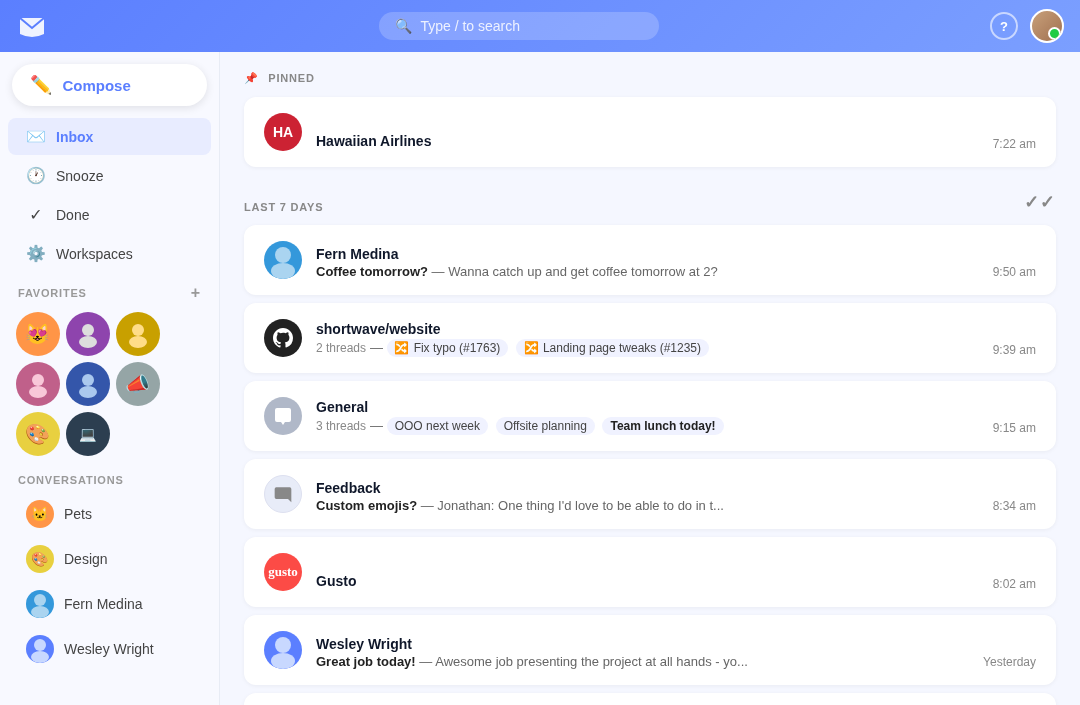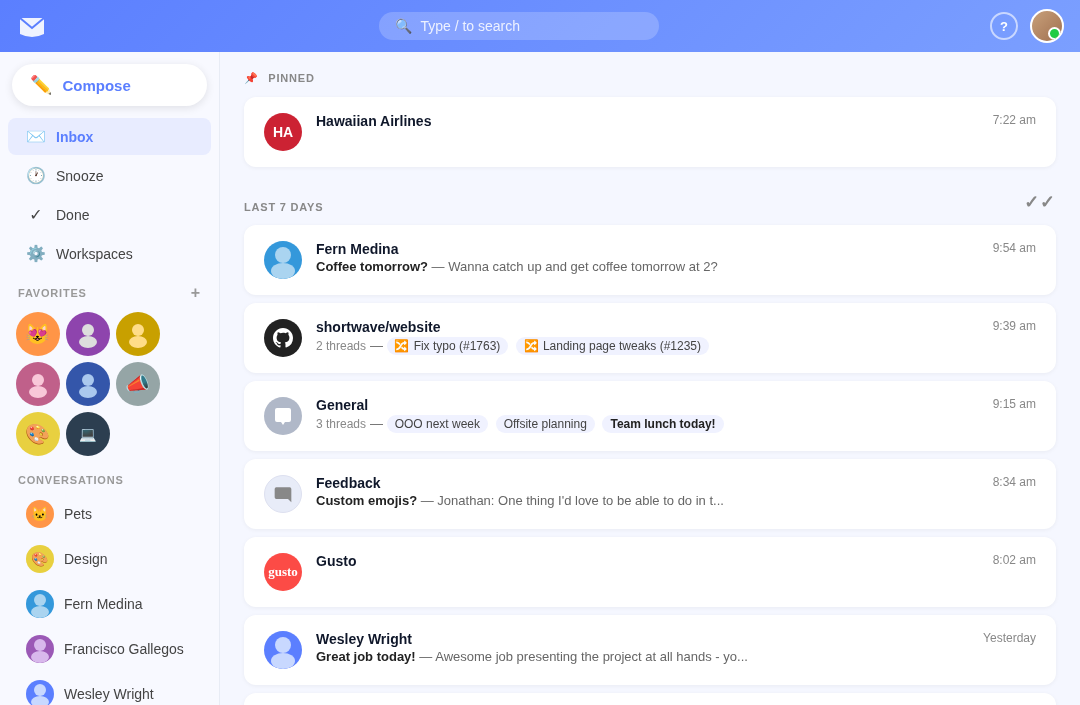--- a/index.html
+++ b/index.html
@@ -128,21 +128,21 @@
       margin-bottom: 12px;
     }
     .pin-icon { color: #5b7fff; margin-right: 6px; }
     .check-all { color: #888; cursor: pointer; font-size: 18px; }
     .email-card {
       background: white;
       border-radius: 12px;
       margin-bottom: 8px;
       padding: 16px 20px;
       display: flex;
-      align-items: flex-start;
+      align-items: flex-end;
       gap: 14px;
       cursor: pointer;
       box-shadow: 0 1px 4px rgba(0,0,0,0.05);
       transition: box-shadow 0.15s;
     }
     .email-card-avatar {
       width: 38px; height: 38px; border-radius: 50%;
       flex-shrink: 0; overflow: hidden;
       font-size: 18px; display: flex; align-items: center; justify-content: center;
     }
@@ -266,29 +266,20 @@
     <div class="conv-item">
       <div class="conv-avatar bg-blue">
         <svg width="28" height="28" viewBox="0 0 28 28">
             <circle cx="14" cy="10" r="6" fill="#aad4f0"></circle>
             <ellipse cx="14" cy="22" rx="9" ry="6" fill="#aad4f0"></ellipse>
           </svg>
       </div>
       <span>Fern Medina</span>
     </div>
     <div class="conv-item">
-      <div class="conv-avatar" style="background:#9b59b6;">
-        <svg width="28" height="28" viewBox="0 0 28 28">
-            <circle cx="14" cy="10" r="6" fill="#d8b8ec"></circle>
-            <ellipse cx="14" cy="22" rx="9" ry="6" fill="#d8b8ec"></ellipse>
-          </svg>
-      </div>
-      <span>Francisco Gallegos</span>
-    </div>
-    <div class="conv-item">
       <div class="conv-avatar bg-indigo">
         <svg width="28" height="28" viewBox="0 0 28 28">
             <circle cx="14" cy="10" r="6" fill="#c8d8ff"></circle>
             <ellipse cx="14" cy="22" rx="9" ry="6" fill="#c8d8ff"></ellipse>
           </svg>
       </div>
       <span>Wesley Wright</span>
     </div>
 
   </div>
@@ -322,21 +313,21 @@
             <ellipse cx="19" cy="30" rx="12" ry="8" fill="#aad4f0"></ellipse>
           </svg>
       </div>
       <div class="email-body">
         <div class="email-sender">Fern Medina</div>
         <div class="email-preview">
           <strong>Coffee tomorrow?</strong>
           <span>— Wanna catch up and get coffee tomorrow at 2?</span>
         </div>
       </div>
-      <div class="email-time">9:54 am</div>
+      <div class="email-time">9:50 am</div>
     </div>
 
     <div class="email-card">
       <div class="email-card-avatar" style="background:#222; color:white; font-size:20px; display:flex; align-items:center; justify-content:center;">
         <svg width="24" height="24" viewBox="0 0 24 24" fill="white">
             <path d="M12 2C6.477 2 2 6.484 2 12.017c0 4.425 2.865 8.18 6.839 9.504.5.092.682-.217.682-.483 0-.237-.008-.868-.013-1.703-2.782.605-3.369-1.343-3.369-1.343-.454-1.158-1.11-1.466-1.11-1.466-.908-.62.069-.608.069-.608 1.003.07 1.531 1.032 1.531 1.032.892 1.53 2.341 1.088 2.91.832.092-.647.35-1.088.636-1.338-2.22-.253-4.555-1.113-4.555-4.951 0-1.093.39-1.988 1.029-2.688-.103-.253-.446-1.272.098-2.65 0 0 .84-.27 2.75 1.026A9.564 9.564 0 0112 6.844c.85.004 1.705.115 2.504.337 1.909-1.296 2.747-1.027 2.747-1.027.546 1.379.202 2.398.1 2.651.64.7 1.028 1.595 1.028 2.688 0 3.848-2.339 4.695-4.566 4.943.359.309.678.92.678 1.855 0 1.338-.012 2.419-.012 2.747 0 .268.18.58.688.482A10.019 10.019 0 0022 12.017C22 6.484 17.522 2 12 2z"></path>
           </svg>
       </div>
       <div class="email-body">
         <div class="email-sender">shortwave/website</div>

